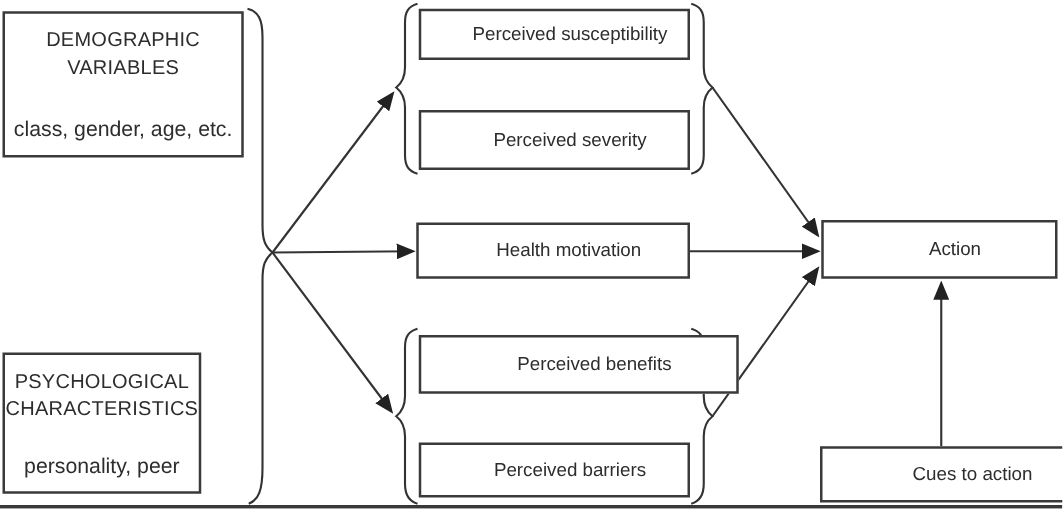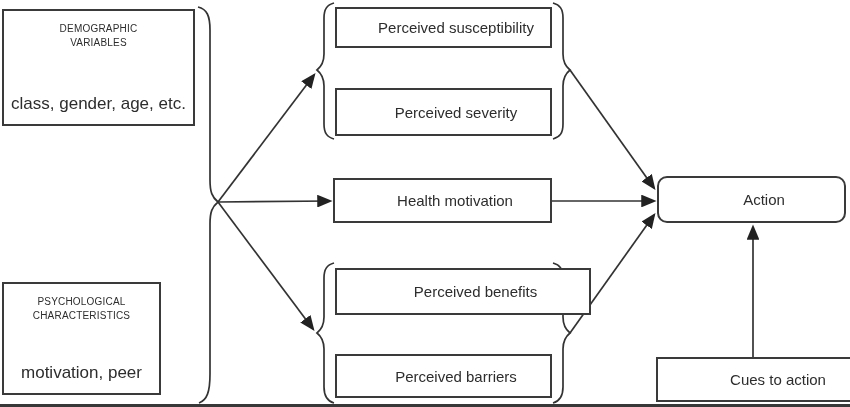--- a/index.html
+++ b/index.html
@@ -33,38 +33,38 @@
     padding-left: 25px;
   }
 
   .node.side {
     flex-direction: column;
     justify-content: space-between;
     padding: 11px 4px 9px 4px;
   }
 
   .side .caps {
-    font-size: 10px;
+    font-size: 16px;
     letter-spacing: 0.2px;
     line-height: 1.35;
   }
   .side .body {
     font-size: 17px;
     line-height: 1.32;
   }
 
   
   .demographic   { left: 2px;   top: 9px;   width: 193px; height: 117px; }
   .psychological { left: 2px;   top: 282px; width: 159px; height: 113px; }
   .susceptibility{ left: 335px; top: 7px;   width: 217px; height: 41px; }
   .severity      { left: 335px; top: 88px;  width: 217px; height: 48px; }
   .motivation    { left: 333px; top: 178px; width: 219px; height: 45px; }
   .benefits      { left: 335px; top: 268px; width: 256px; height: 47px; }
   .barriers      { left: 335px; top: 354px; width: 217px; height: 44px; }
-  .action        { left: 657px; top: 176px; width: 189px; height: 47px; border-radius: 10px; }
+  .action        { left: 657px; top: 176px; width: 189px; height: 47px; }
   .cues          { left: 656px; top: 357px; width: 219px; height: 45px; }
 
   .bottom-rule {
     position: absolute;
     left: 0; right: 0; bottom: 0;
     height: 3px;
     background: #383838;
   }
 </style>
 </head>
@@ -110,21 +110,21 @@
     </div>
     <div class="body">class, gender, age, etc.</div>
   </div>
 
   <div class="node side psychological">
     <div class="caps">
       <div>PSYCHOLOGICAL</div>
       <div>CHARACTERISTICS</div>
     </div>
     <div class="body">
-      <div>motivation, peer</div>
+      <div>personality, peer</div>
     </div>
   </div>
 
   <div class="node susceptibility">Perceived susceptibility</div>
   <div class="node severity">Perceived severity</div>
   <div class="node motivation">Health motivation</div>
   <div class="node benefits">Perceived benefits</div>
   <div class="node barriers">Perceived barriers</div>
 
   <div class="node action">Action</div>

